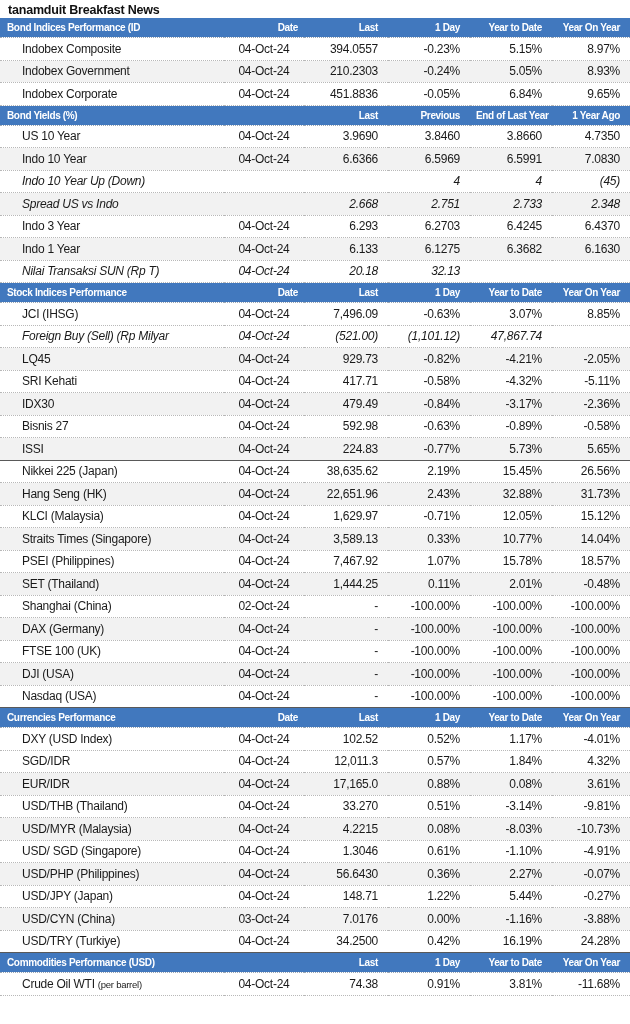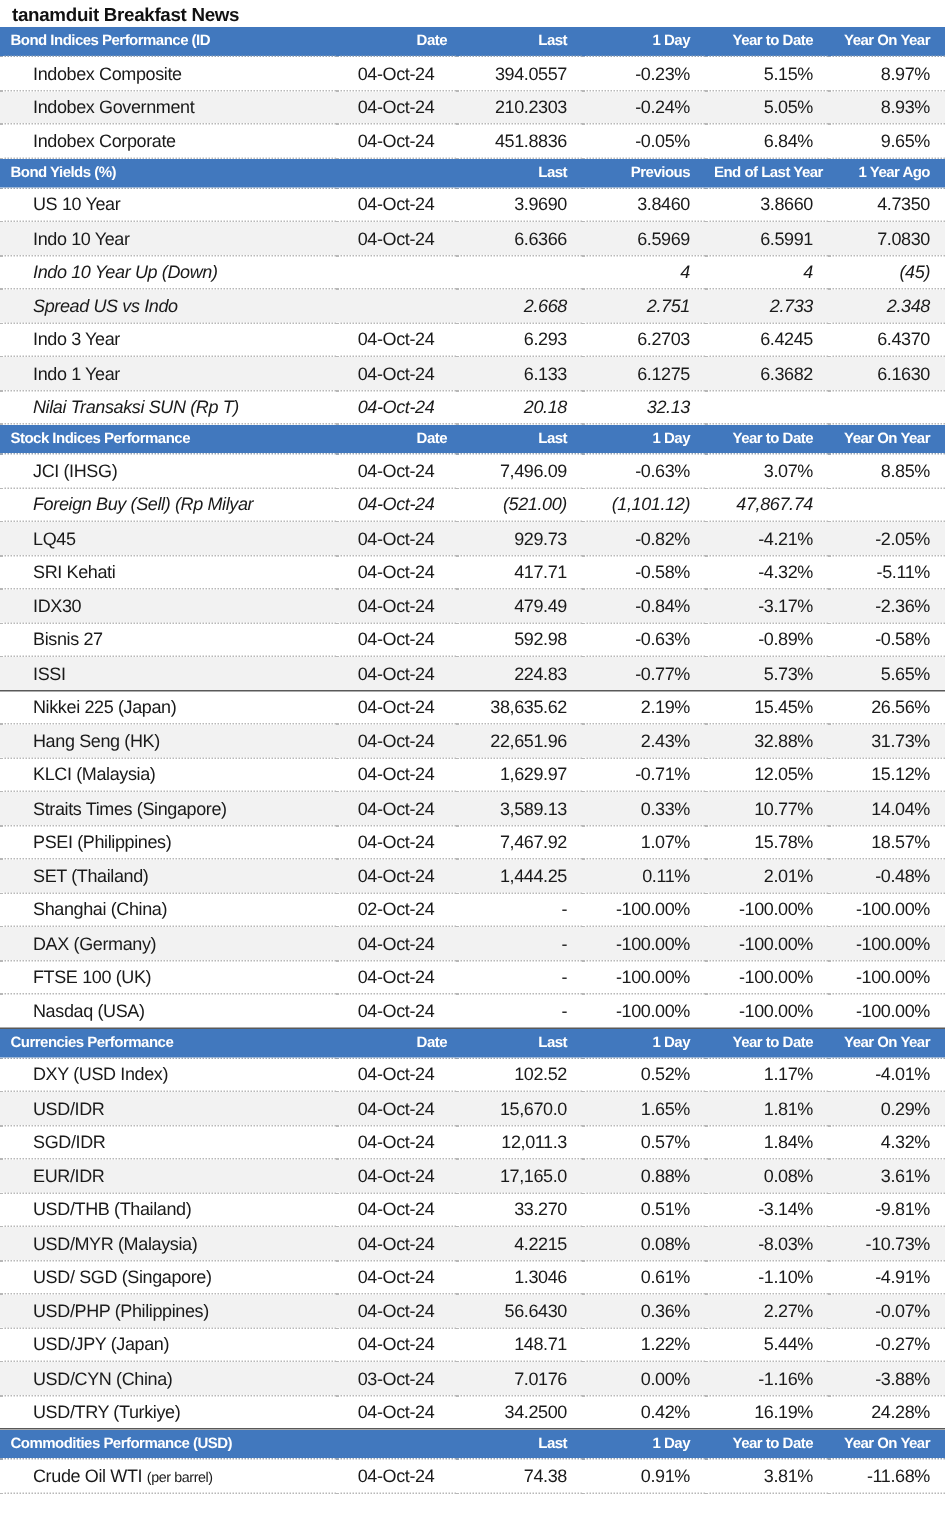--- a/index.html
+++ b/index.html
@@ -358,20 +358,28 @@
           <td class="v-num v-yoy">-100.00%</td>
         </tr>
         <tr class="data-row">
           <td class="v-name">FTSE 100 (UK)</td>
           <td class="v-date">04-Oct-24</td>
           <td class="v-num v-last">-</td>
           <td class="v-num v-day">-100.00%</td>
           <td class="v-num v-ytd">-100.00%</td>
           <td class="v-num v-yoy">-100.00%</td>
         </tr>
+        <tr class="data-row alt">
+          <td class="v-name">DJI (USA)</td>
+          <td class="v-date">04-Oct-24</td>
+          <td class="v-num v-last">-</td>
+          <td class="v-num v-day">-100.00%</td>
+          <td class="v-num v-ytd">-100.00%</td>
+          <td class="v-num v-yoy">-100.00%</td>
+        </tr>
         <tr class="data-row last-of-section">
           <td class="v-name">Nasdaq (USA)</td>
           <td class="v-date">04-Oct-24</td>
           <td class="v-num v-last">-</td>
           <td class="v-num v-day">-100.00%</td>
           <td class="v-num v-ytd">-100.00%</td>
           <td class="v-num v-yoy">-100.00%</td>
         </tr>
         <tr class="section-head">
           <td class="h-name">Currencies Performance</td>
@@ -382,28 +390,20 @@
           <td class="h-col h-yoy">Year On Year</td>
         </tr>
         <tr class="data-row">
           <td class="v-name">DXY (USD Index)</td>
           <td class="v-date">04-Oct-24</td>
           <td class="v-num v-last">102.52</td>
           <td class="v-num v-day">0.52%</td>
           <td class="v-num v-ytd">1.17%</td>
           <td class="v-num v-yoy">-4.01%</td>
         </tr>
-        <tr class="data-row alt">
-          <td class="v-name">USD/IDR</td>
-          <td class="v-date">04-Oct-24</td>
-          <td class="v-num v-last">15,670.0</td>
-          <td class="v-num v-day">1.65%</td>
-          <td class="v-num v-ytd">1.81%</td>
-          <td class="v-num v-yoy">0.29%</td>
-        </tr>
         <tr class="data-row">
           <td class="v-name">SGD/IDR</td>
           <td class="v-date">04-Oct-24</td>
           <td class="v-num v-last">12,011.3</td>
           <td class="v-num v-day">0.57%</td>
           <td class="v-num v-ytd">1.84%</td>
           <td class="v-num v-yoy">4.32%</td>
         </tr>
         <tr class="data-row alt">
           <td class="v-name">EUR/IDR</td>

